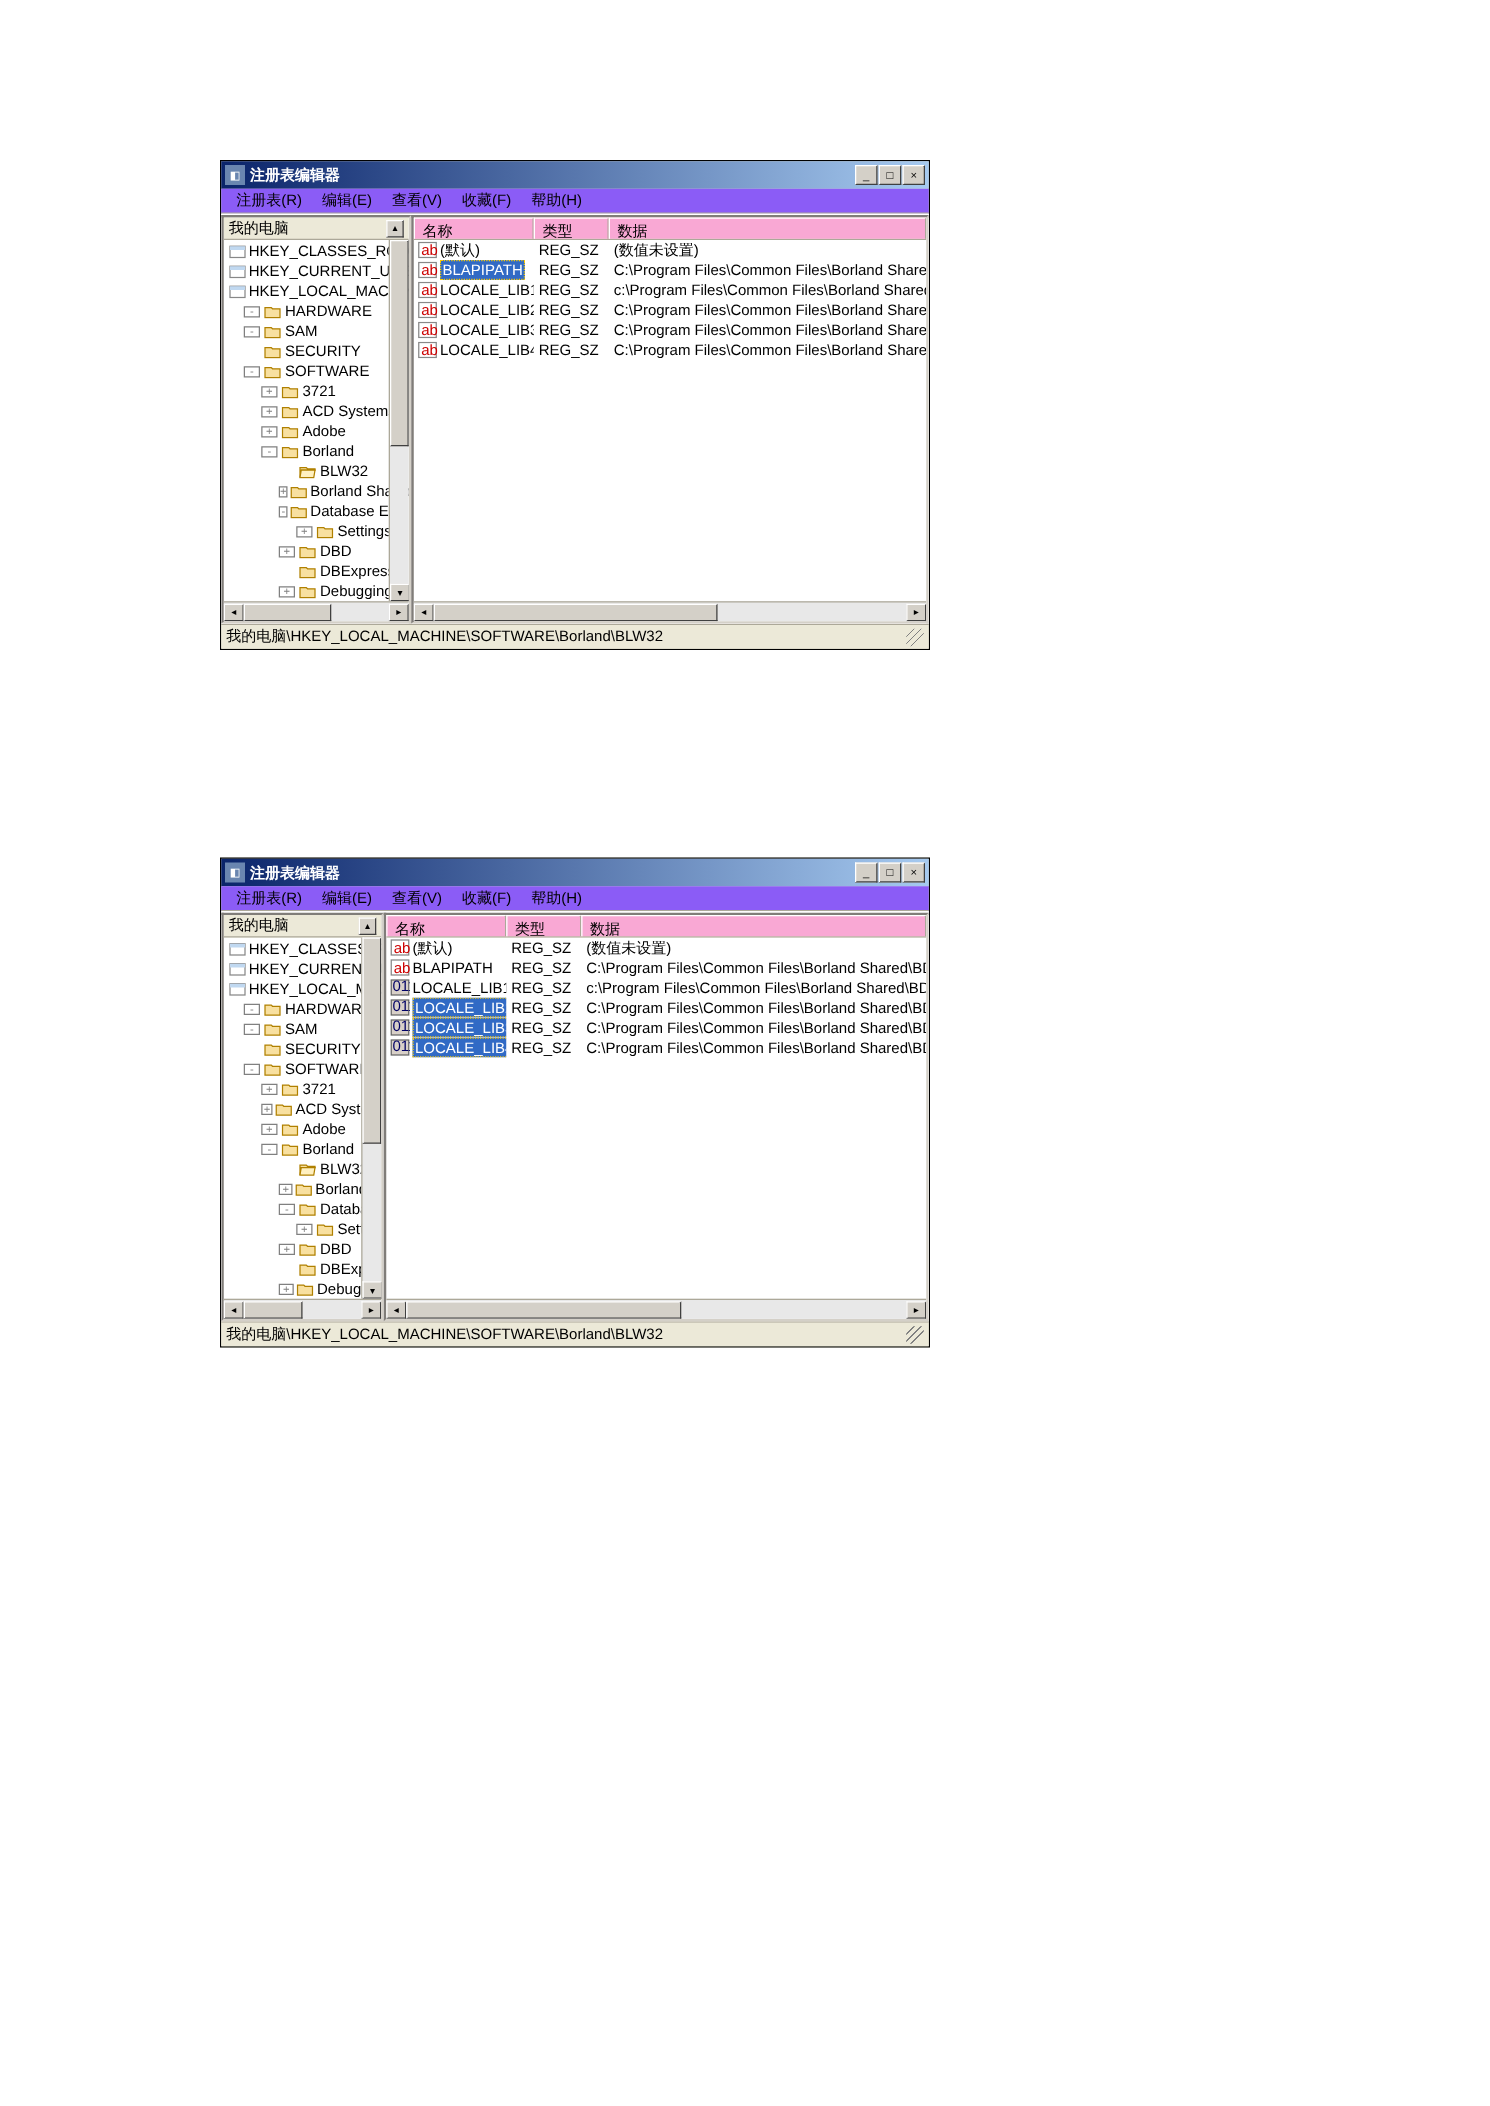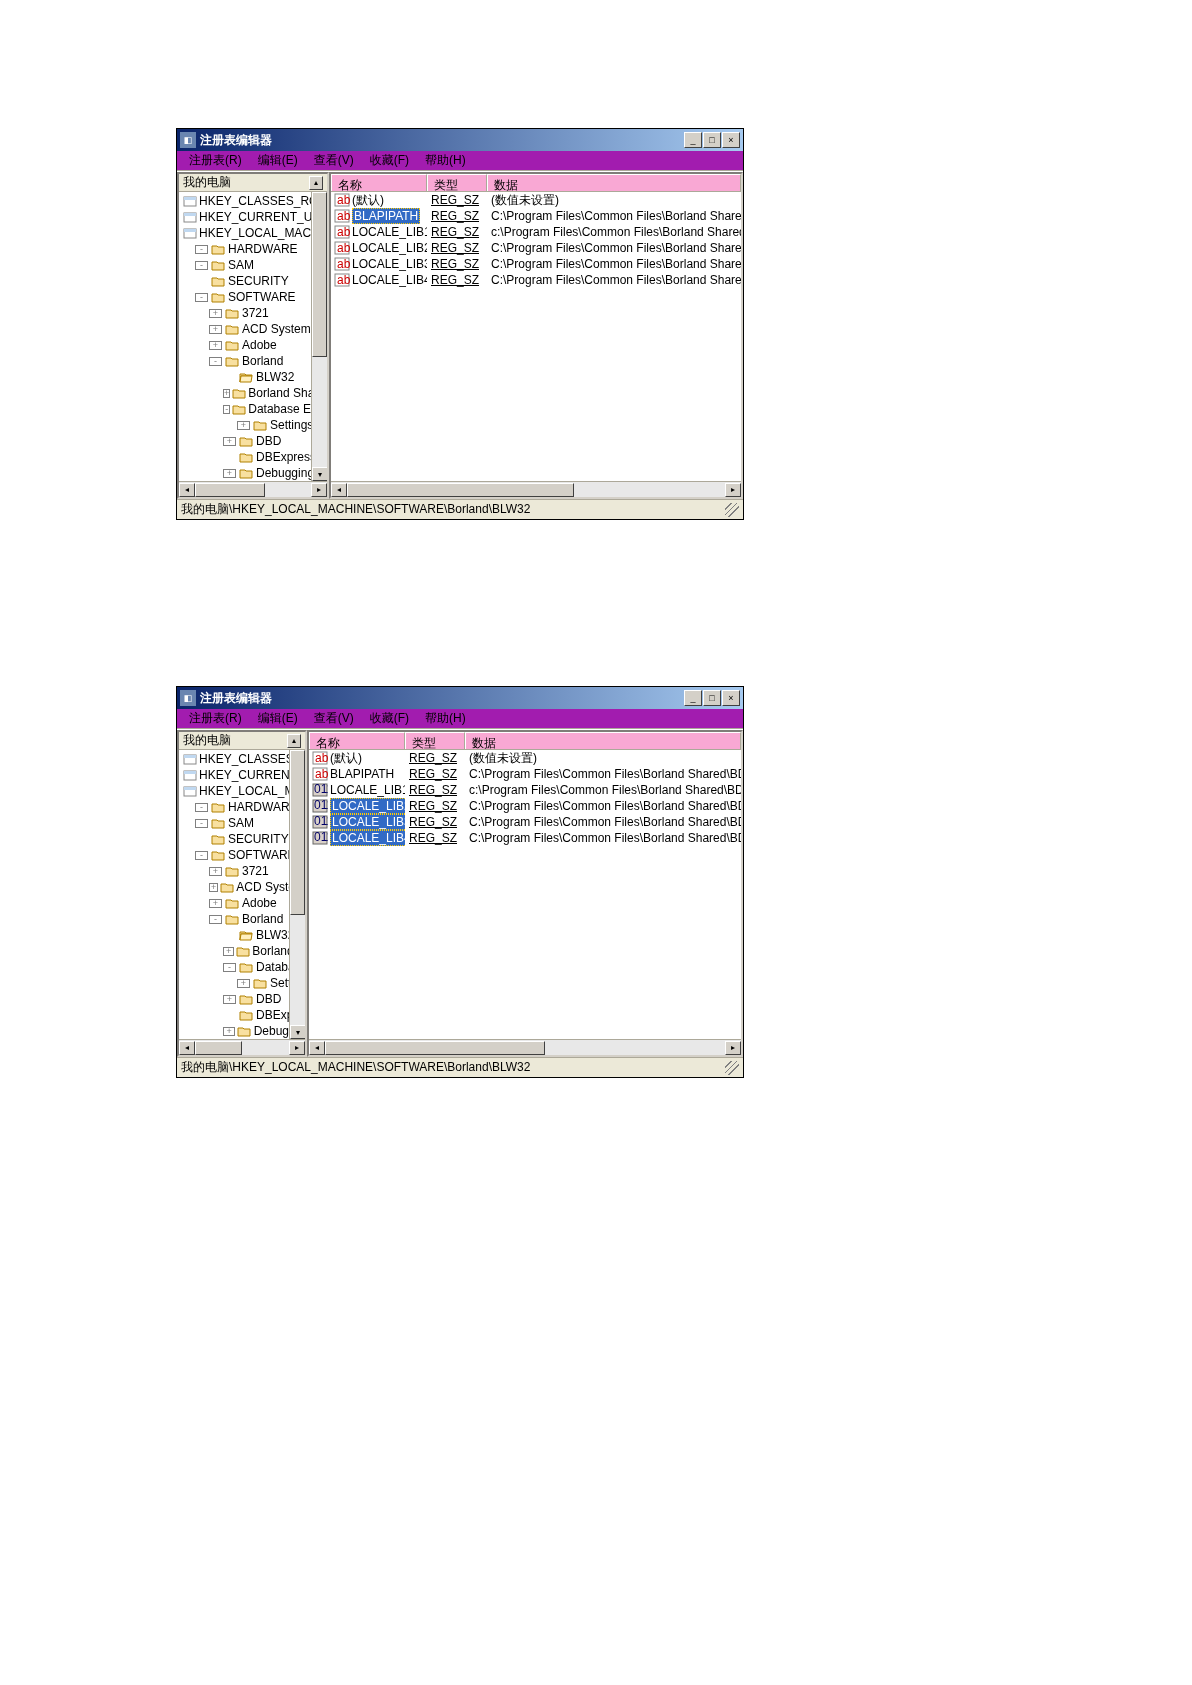--- a/index.html
+++ b/index.html
@@ -29,21 +29,21 @@
   }
   .titlebar .title { flex: 1; font-weight: bold; }
   .titlebar .btns { display: flex; gap: 1px; }
   .titlebar .btn {
     width: 18px; height: 16px; background: #d4d0c8; border: 1px solid #fff;
     border-right-color:#404040; border-bottom-color:#404040;
     display: inline-flex; align-items: center; justify-content: center;
     color:#000; font-size:9px; font-family: Arial; line-height:1;
   }
   .menubar {
-    background: #a21caf; height: 20px; display: flex; align-items: center;
+    background: #8b5cf6; height: 20px; display: flex; align-items: center;
     padding: 0 4px; border-bottom: 1px solid #aca899;
   }
   .menubar .menu { padding: 2px 8px; cursor: default; }
   .client {
     flex: 1; display: flex; flex-direction: row; background: #fff;
     position: relative; overflow: hidden; border-top:1px solid #fff;
   }
   
   .tree-panel {
     width: 152px; background:#fff; border:2px inset #d4d0c8;
@@ -95,21 +95,21 @@
     border-top:1px solid #fff; border-left:1px solid #fff;}
   .vh-cell.name { width:96px; }
   .vh-cell.type { width:60px; }
   .vh-cell.data { flex:1; }
   .vrows { position:absolute; top:18px; left:0; right:0; bottom:16px; overflow:hidden;}
   .vrow { height:16px; display:flex; align-items:center; }
   .vrow .nval { width:96px; display:flex; align-items:center; padding-left:3px; overflow:hidden;}
   .vrow .nval .vicon { width:16px; height:14px; margin-right:2px; flex-shrink:0;}
   .vrow .nval .vicon svg { width:16px; height:14px; }
   .vrow .nval span.sel { background:#316ac5; color:#fff; border:1px dotted #ffcc00; padding:0 1px;}
-  .vrow .tval { width:60px; padding-left:4px;text-decoration:underline;}
+  .vrow .tval { width:60px; padding-left:4px;}
   .vrow .dval { flex:1; padding-left:4px; white-space:nowrap; overflow:hidden;}
   .values-panel .h-scrollbar { left:0; right:0; }
   .statusbar {
     height:20px; background:#ece9d8; border-top:1px solid #aca899;
     display:flex; align-items:center; padding:0 4px;
   }
   .statusbar .grip {
     margin-left:auto; width:14px; height:14px;
     background:
       linear-gradient(135deg, transparent 0 4px, #808080 4px 5px, transparent 5px 8px, #808080 8px 9px, transparent 9px 12px, #808080 12px 13px, transparent 13px);

